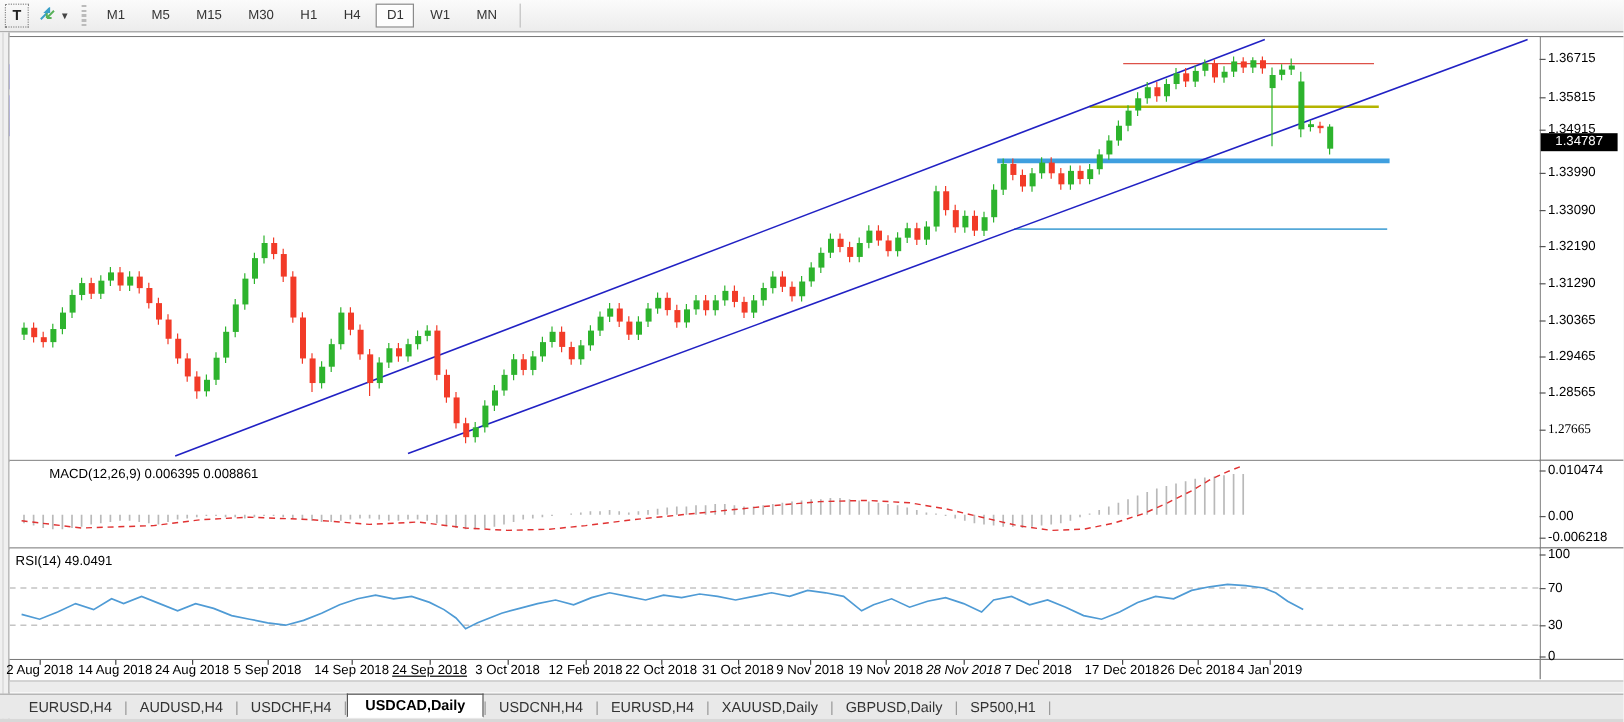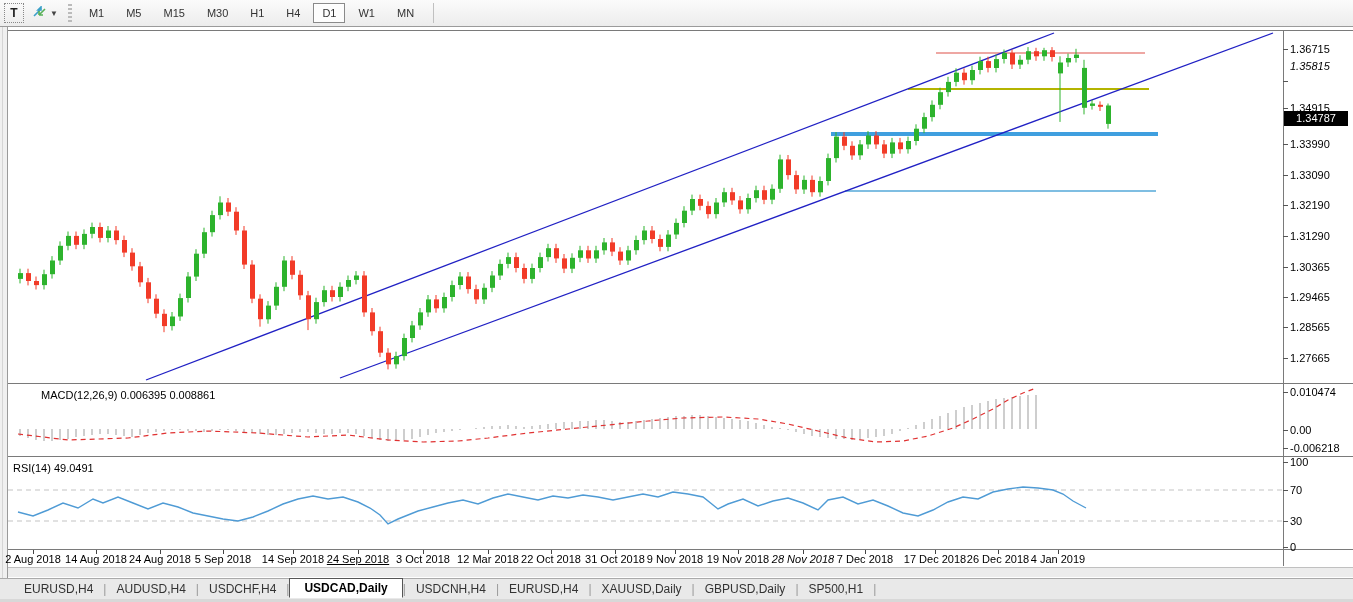--- a/index.html
+++ b/index.html
@@ -596,39 +596,39 @@
       <div class="tab">GBPUSD,Daily</div>
       <div class="tab-sep">|</div>
       <div class="tab">SP500,H1</div>
       <div class="tab-sep">|</div>
     </div>
   <div id="below-tabs"></div>
 
 <div class="ax-tick" style="top: 49px;"></div>
     <div class="ax-label" style="top: 43px;">1.36715</div>
     <div class="ax-tick" style="top: 81px;"></div>
-    <div class="ax-label" style="top: 60px; font-style: italic;">1.35815</div>
+    <div class="ax-label" style="top: 75px;">1.35815</div>
     <div class="ax-tick" style="top: 108px;"></div>
     <div class="ax-label" style="top: 102px;">1.34915</div>
     <div class="ax-tick" style="top: 144px;"></div>
     <div class="ax-label" style="top: 138px;">1.33990</div>
     <div class="ax-tick" style="top: 175px;"></div>
     <div class="ax-label" style="top: 169px;">1.33090</div>
     <div class="ax-tick" style="top: 205px;"></div>
     <div class="ax-label" style="top: 199px;">1.32190</div>
     <div class="ax-tick" style="top: 236px;"></div>
     <div class="ax-label" style="top: 230px;">1.31290</div>
     <div class="ax-tick" style="top: 267px;"></div>
     <div class="ax-label" style="top: 261px;">1.30365</div>
     <div class="ax-tick" style="top: 297px;"></div>
     <div class="ax-label" style="top: 291px;">1.29465</div>
     <div class="ax-tick" style="top: 327px;"></div>
     <div class="ax-label" style="top: 321px;">1.28565</div>
     <div class="ax-tick" style="top: 358px;"></div>
-    <div class="ax-label" style="top: 352px;">1.27665</div>
+    <div class="ax-label" style="top: 352px; font-family: Liberation Serif, serif;">1.27665</div>
     <div class="ax-tick" style="top: 392px;"></div>
     <div class="ax-label" style="top: 386px;">0.010474</div>
     <div class="ax-tick" style="top: 430px;"></div>
     <div class="ax-label" style="top: 424px;">0.00</div>
     <div class="ax-tick" style="top: 448px;"></div>
     <div class="ax-label" style="top: 442px;">-0.006218</div>
     <div class="ax-tick" style="top: 462px;"></div>
     <div class="ax-label" style="top: 456px;">100</div>
     <div class="ax-tick" style="top: 490px;"></div>
     <div class="ax-label" style="top: 484px;">70</div>
@@ -644,21 +644,21 @@
     <div class="date-label" style="left: 160px;">24 Aug 2018</div>
     <div class="date-tick" style="left: 223px;"></div>
     <div class="date-label" style="left: 223px;">5 Sep 2018</div>
     <div class="date-tick" style="left: 293px;"></div>
     <div class="date-label" style="left: 293px;">14 Sep 2018</div>
     <div class="date-tick" style="left: 358px;"></div>
     <div class="date-label" style="left: 358px; text-decoration: underline;">24 Sep 2018</div>
     <div class="date-tick" style="left: 423px;"></div>
     <div class="date-label" style="left: 423px;">3 Oct 2018</div>
     <div class="date-tick" style="left: 488px;"></div>
-    <div class="date-label" style="left: 488px;">12 Mar 2018</div>
+    <div class="date-label" style="left: 488px;">12 Feb 2018</div>
     <div class="date-tick" style="left: 551px;"></div>
     <div class="date-label" style="left: 551px;">22 Oct 2018</div>
     <div class="date-tick" style="left: 615px;"></div>
     <div class="date-label" style="left: 615px;">31 Oct 2018</div>
     <div class="date-tick" style="left: 675px;"></div>
     <div class="date-label" style="left: 675px;">9 Nov 2018</div>
     <div class="date-tick" style="left: 738px;"></div>
     <div class="date-label" style="left: 738px;">19 Nov 2018</div>
     <div class="date-tick" style="left: 803px;"></div>
     <div class="date-label" style="left: 803px; font-style: italic;">28 Nov 2018</div>

